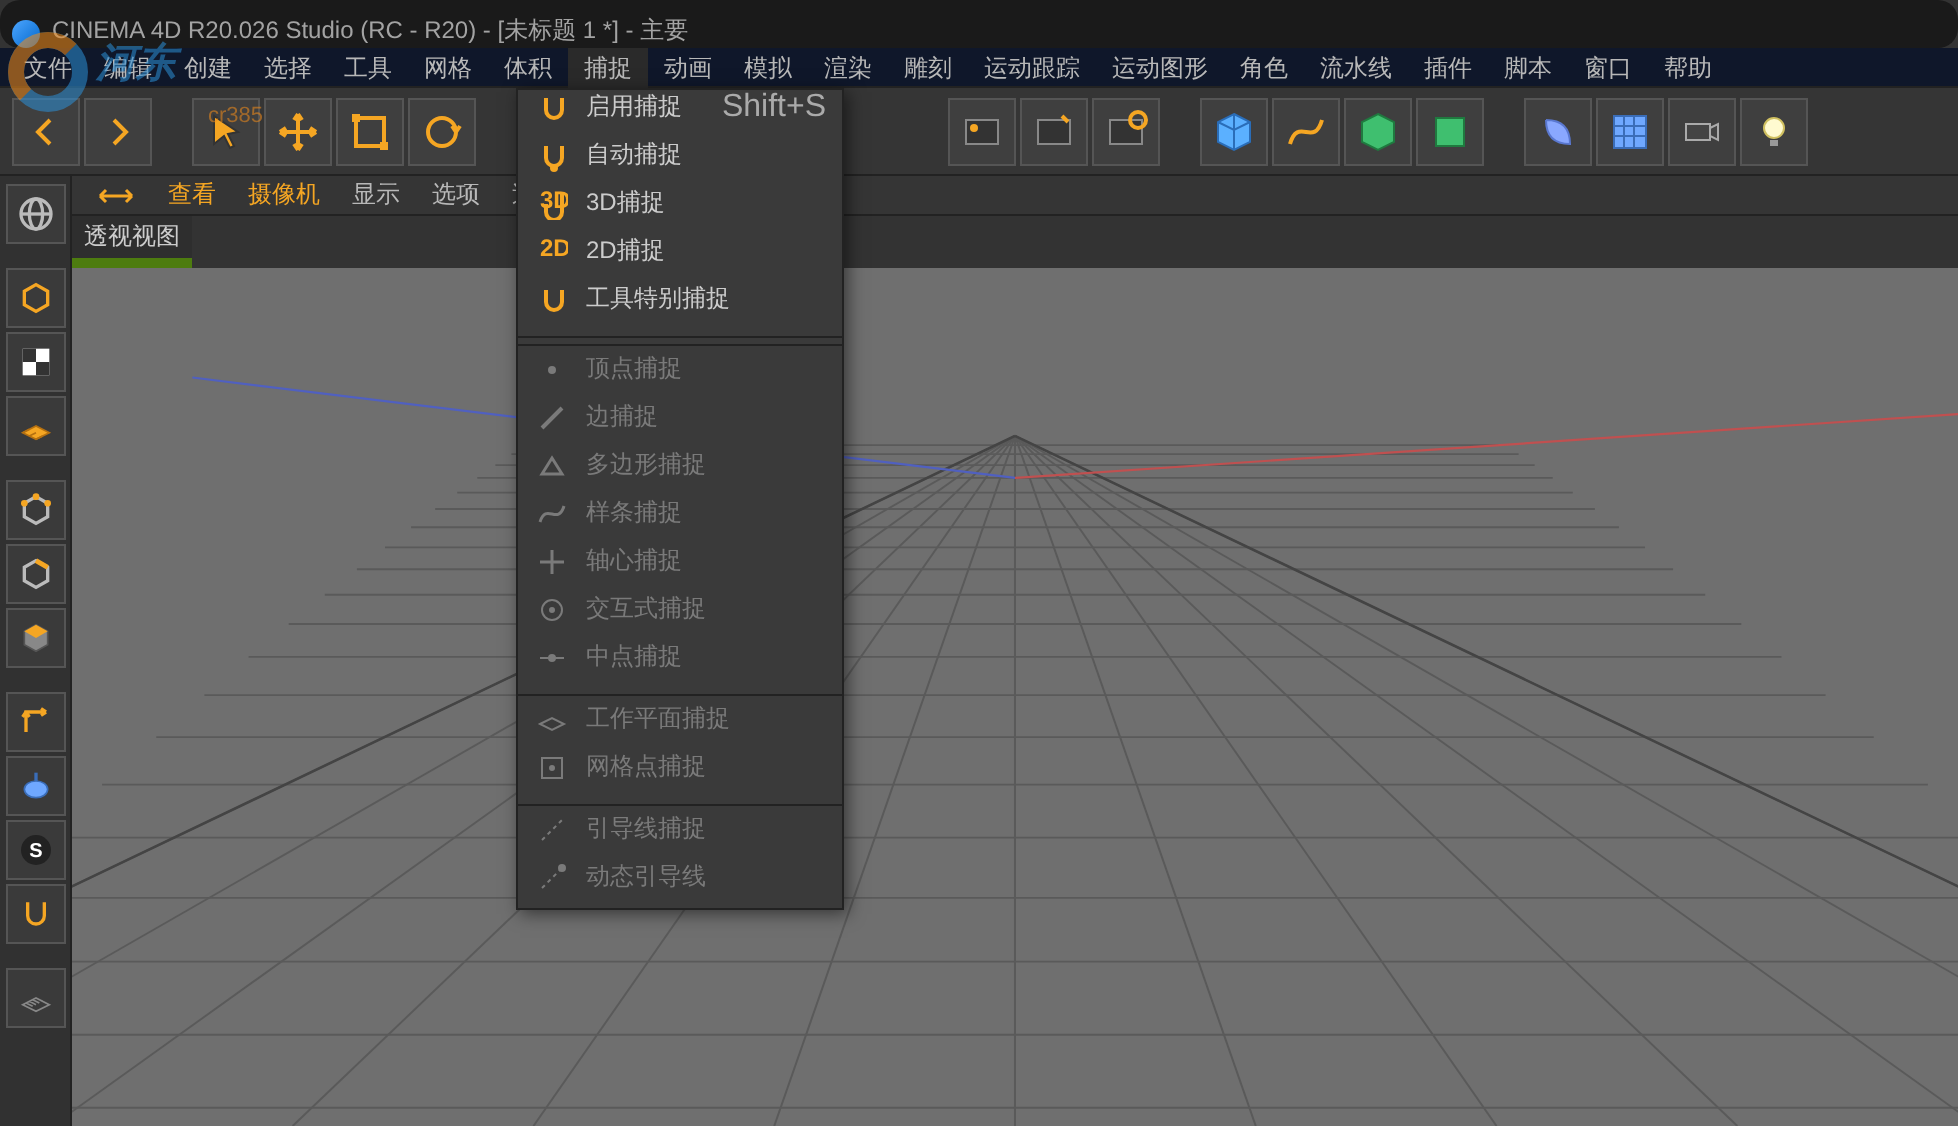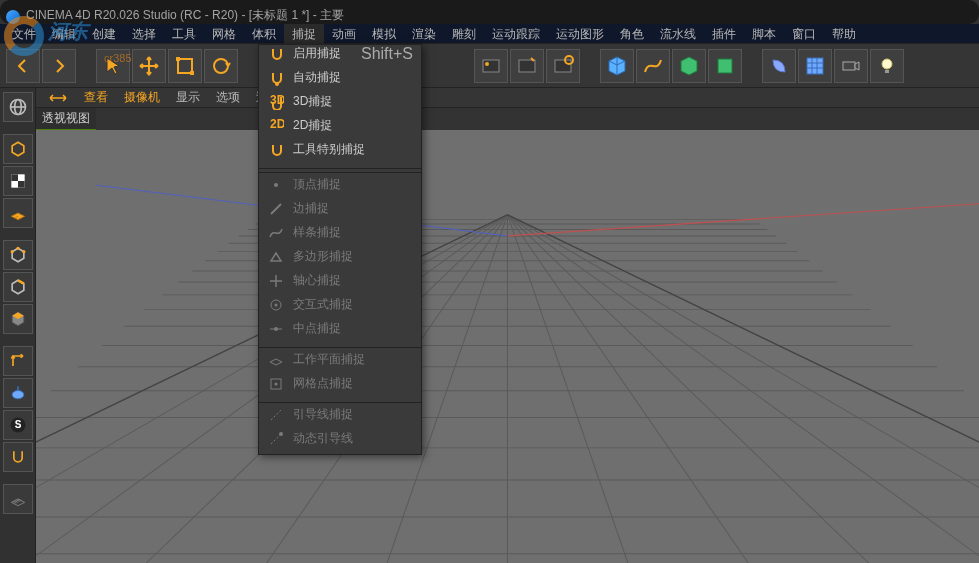--- a/index.html
+++ b/index.html
@@ -37,21 +37,21 @@
 .lbtn svg { width:20px; height:20px; }
 .lgap { height:8px; }
 
 
 .vpwrap { flex:1; display:flex; flex-direction:column; }
 .vphead { height:20px; background:#353535; display:flex; align-items:center; gap:2px; padding-left:6px; border-bottom:1px solid #222; }
 .vpmenu { padding:2px 8px; color:#b8b8b8; }
 .vpmenu.hl { color:#f5a623; }
 .vphead .navicon { width:24px; height:16px; margin-left:4px; margin-right:4px; }
 .vphead .navicon svg{ width:100%; height:100%; }
-.vplabel { padding:2px 6px; background:#2e2e2e; color:#ccc; margin-left:0px; border-bottom:1px solid #4d7c0f; width:fit-content; }
+.vplabel { padding:2px 6px; background:#2e2e2e; color:#ccc; margin-left:0px; border-bottom:5px solid #4d7c0f; width:fit-content; }
 .vp { flex:1; background:#6f6f6f; position:relative; overflow:hidden; }
 .vp svg { width:100%; height:100%; display:block; }
 
 
 .dropdown { position:absolute; left:258px; top:44px; width:164px; background:#3a3a3a; border:1px solid #222; box-shadow:2px 2px 8px rgba(0,0,0,.5); z-index:100; }
 .ditem { height:24px; display:flex; padding:0 8px; color:#ccc; gap:8px; }
 .ditem.dis { color:#7a7a7a; }
 .ditem .dicon { width:18px; height:18px; display:flex; align-items:center; justify-content:center; }
 .ditem .dicon svg { width:16px; height:16px; }
 .ditem .dlbl { flex:1; }
@@ -425,32 +425,32 @@
       <span class="dicon">
         <svg viewBox="0 0 16 16">
           <line x1="3" y1="13" x2="13" y2="3" stroke="#7a7a7a" stroke-width="2"></line>
         </svg>
       </span>
       <span class="dlbl">边捕捉</span>
     </div>
     <div class="ditem dis">
       <span class="dicon">
         <svg viewBox="0 0 16 16">
+          <path d="M3 12l5-8 5 8z" stroke="#7a7a7a" fill="none" stroke-width="1.5"></path>
+        </svg>
+      </span>
+      <span class="dlbl">多边形捕捉</span>
+    </div>
+    <div class="ditem dis">
+      <span class="dicon">
+        <svg viewBox="0 0 16 16">
           <path d="M2 12 C 5 2, 11 14, 14 4" stroke="#7a7a7a" fill="none" stroke-width="1.5"></path>
         </svg>
       </span>
       <span class="dlbl">样条捕捉</span>
-    </div>
-    <div class="ditem dis">
-      <span class="dicon">
-        <svg viewBox="0 0 16 16">
-          <path d="M3 12l5-8 5 8z" stroke="#7a7a7a" fill="none" stroke-width="1.5"></path>
-        </svg>
-      </span>
-      <span class="dlbl">多边形捕捉</span>
     </div>
     <div class="ditem dis">
       <span class="dicon">
         <svg viewBox="0 0 16 16">
           <path d="M8 2v12M2 8h12" stroke="#7a7a7a" stroke-width="1.5"></path>
         </svg>
       </span>
       <span class="dlbl">轴心捕捉</span>
     </div>
     <div class="ditem dis">

